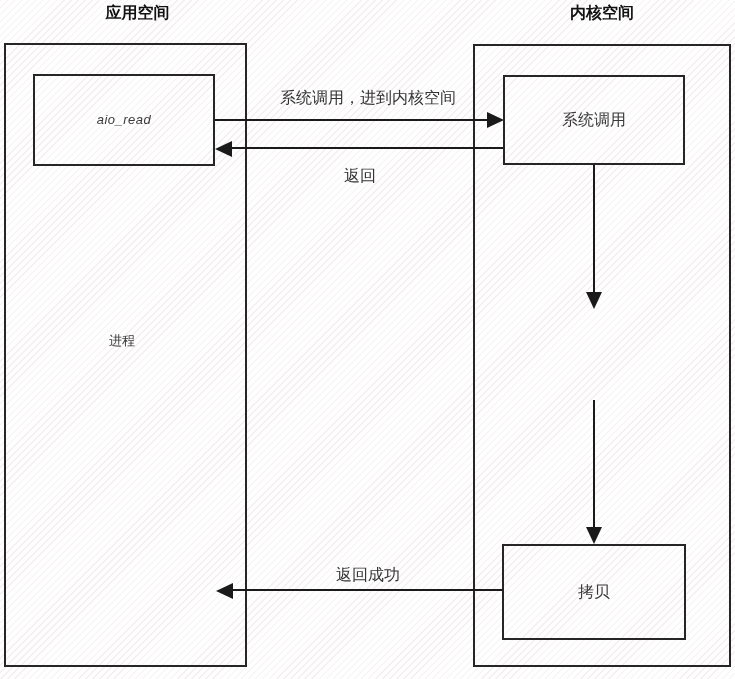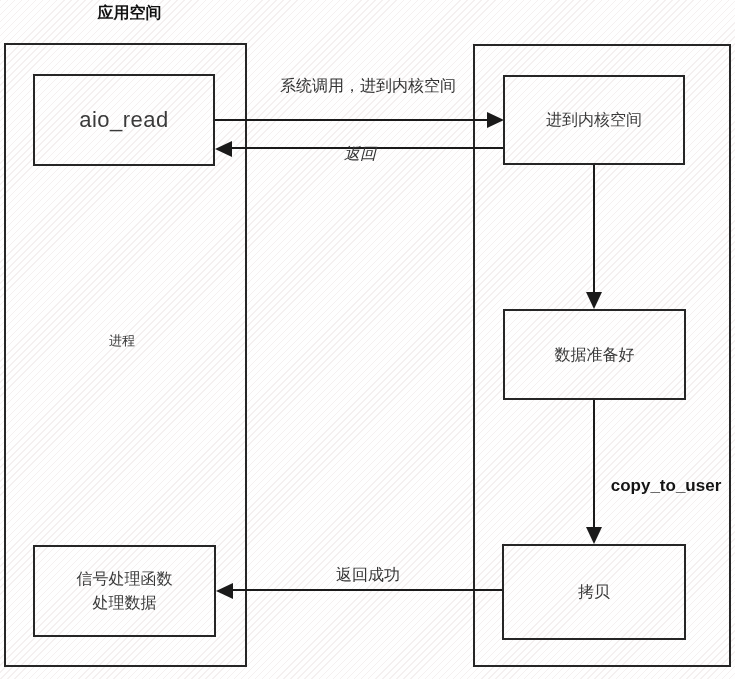--- a/index.html
+++ b/index.html
@@ -43,21 +43,21 @@
     box-sizing:border-box;
     display:flex;
     align-items:center;
     justify-content:center;
     text-align:center;
     font-size:16px;
     color:var(--text);
     background:transparent;
     line-height:24px;
   }
-  .node.mono-label{font-size:22px;letter-spacing:0.5px;}
+  .node.mono-label{font-size:13px;letter-spacing:0.5px;font-style:italic;}
   .node.two-line{white-space:pre-line;font-size:16px;}
   .hline{
     position:absolute;
     height:2px;
     background:var(--line);
   }
   .vline{
     position:absolute;
     width:2px;
     background:var(--line);
@@ -104,51 +104,48 @@
     color:var(--text);
     text-align:center;
     word-break:break-all;
   }
 </style>
 </head>
 <body>
 
 <div class="stage">
 
-  <div class="space-title" style="left:8px;top:3px;width:243px;">应用空间</div>
+  <div class="space-title" style="left:16px;top:3px;width:243px;">应用空间</div>
+  <div class="space-title" style="left:473px;top:3px;width:258px;">内核空间</div>
 
   <div class="container" style="left:4px;top:43px;width:243px;height:624px;"></div>
 
   <div class="container" style="left:473px;top:44px;width:258px;height:623px;"></div>
 
   <div class="process-label">进程</div>
 
   <div class="node mono-label" style="left:33px;top:74px;width:182px;height:92px;">aio_read</div>
 
-  <div class="node" style="left:503px;top:75px;width:182px;height:90px;">进到内核空间</div>
+  <div class="node" style="left:503px;top:75px;width:182px;height:90px;">系统调用</div>
 
-  <div class="node" style="left:503px;top:309px;width:183px;height:91px;">数据准备好</div>
 
   <div class="node" style="left:502px;top:544px;width:184px;height:96px;">拷贝</div>
 
-  <div class="node two-line" style="left:33px;top:545px;width:183px;height:92px;">信号处理函数
-处理数据</div>
 
   <div class="hline" style="left:215px;top:119px;width:274px;"></div>
   <div class="arrowhead right" style="left:487px;top:112px;"></div>
-  <div class="edge-label" style="left:258px;top:76px;width:220px;">系统调用，进到内核空间</div>
+  <div class="edge-label" style="left:258px;top:88px;width:220px;">系统调用，进到内核空间</div>
 
   <div class="hline" style="left:230px;top:147px;width:273px;"></div>
   <div class="arrowhead left" style="left:215px;top:141px;"></div>
-  <div class="edge-label" style="left:320px;top:144px;width:80px;font-style:italic;">返回</div>
+  <div class="edge-label" style="left:320px;top:166px;width:80px;">返回</div>
 
   <div class="vline" style="left:593px;top:165px;height:130px;"></div>
   <div class="arrowhead down" style="left:586px;top:292px;"></div>
 
   <div class="vline" style="left:593px;top:400px;height:130px;"></div>
   <div class="arrowhead down" style="left:586px;top:527px;"></div>
-  <div class="edge-label bold" style="left:601px;top:476px;width:130px;">copy_to_user</div>
 
   <div class="hline" style="left:231px;top:589px;width:271px;"></div>
   <div class="arrowhead left" style="left:216px;top:583px;"></div>
   <div class="edge-label" style="left:328px;top:565px;width:80px;">返回成功</div>
 
 </div>
 
 </body></html>

